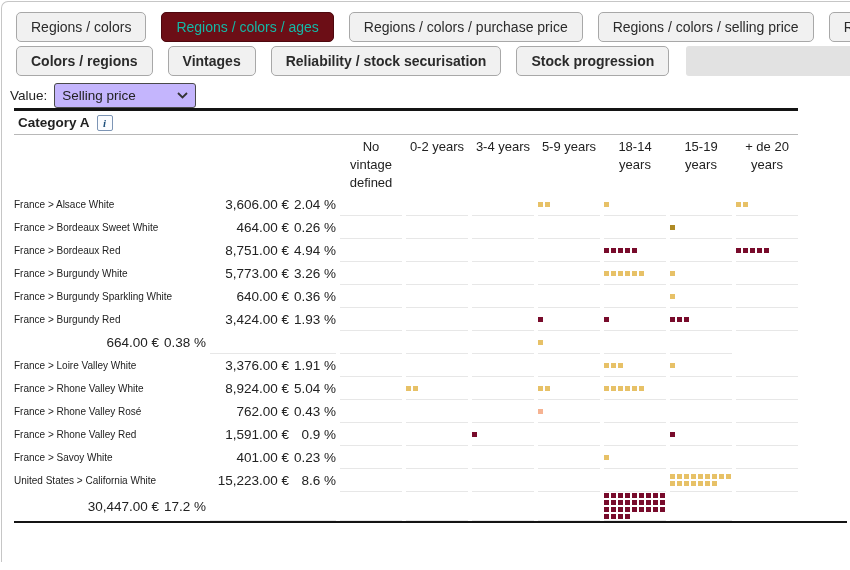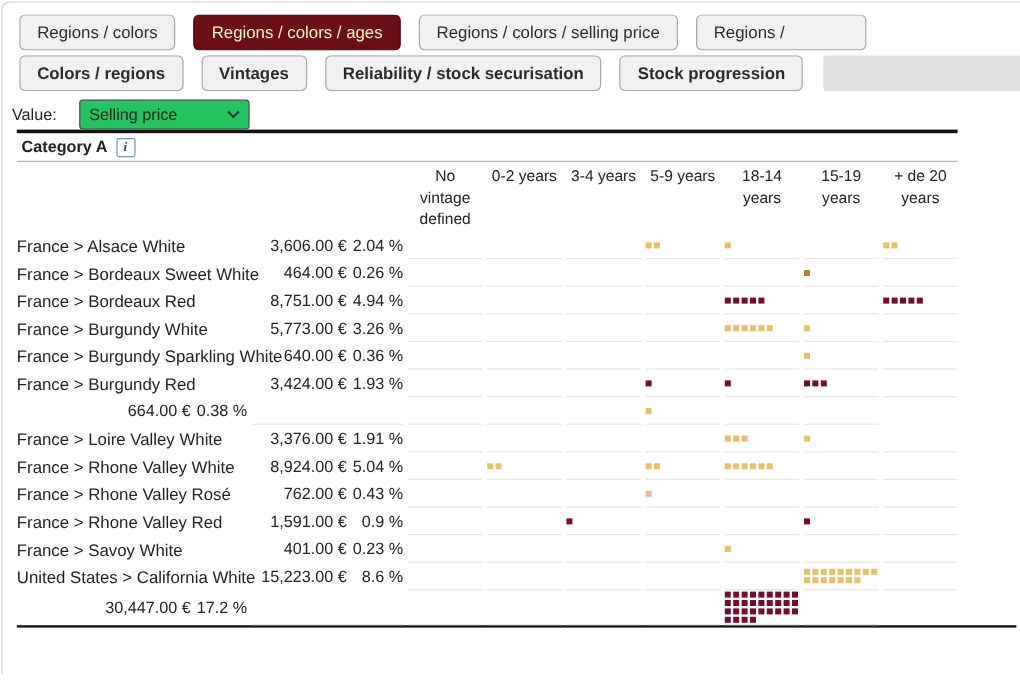--- a/index.html
+++ b/index.html
@@ -7,55 +7,56 @@
        font-family:"Liberation Sans",sans-serif;color:#222;}
   .frame{position:absolute;left:1px;top:1px;right:0;bottom:8px;
          border-left:1px solid #c6c6c6;border-top:1px solid #c6c6c6;
          border-radius:7px 0 0 0;pointer-events:none;}
   .tabs{position:absolute;left:16px;right:0;display:flex;gap:15px;height:30px;overflow:hidden;}
   #tabs1{top:12px;}
   #tabs2{top:46px;font-weight:bold;}
   .tab{flex:0 0 auto;display:flex;align-items:center;padding:0 14px;
        background:#f1f1f1;border:1px solid #a8a8a8;border-radius:5px;
        font-size:14px;color:#2b2b2b;white-space:nowrap;cursor:pointer;}
-  .tab.active{background:var(--active-tab,#6c0e16);border-color:#4d070e;color:#fef9c3;}
+  .tab.active{background:var(--active-tab,#6c0e16);border-color:#4d070e;color:#14b8a6;}
   .tab-cut{min-width:112px;}
   .tab-filler{flex:1 0 auto;background:#e2e2e2;border-radius:3px 0 0 3px;margin-left:2px;}
   .value-row{position:absolute;left:10px;top:83px;display:flex;align-items:center;
-             gap:19px;font-size:13.5px;}
+             gap:7px;font-size:13.5px;}
   .select-box{display:flex;align-items:center;justify-content:space-between;
               width:126px;height:23px;border:1px solid #4a4a4a;border-radius:3px;
-              padding:0 7px;font-size:13.5px;background:#22c55e;cursor:pointer;}
+              padding:0 7px;font-size:13.5px;background:#c4b5fd;cursor:pointer;}
   .report{position:absolute;left:14px;top:108px;width:784px;border-top:3px solid #141414;}
   .cat-row{display:flex;align-items:center;height:23px;border-bottom:1px solid #b8b8b8;
            font-weight:bold;font-size:13.5px;padding-left:4px;}
   .info{display:inline-flex;align-items:center;justify-content:center;width:14px;height:14px;
         margin-left:7px;border:1px solid #7d95b5;border-radius:2px;color:#1d4f7c;
         font:italic bold 11px "Liberation Serif",serif;background:#fafcff;cursor:pointer;}
   .grid{display:grid;grid-template-columns:192px 126px repeat(7,62px);column-gap:4px;}
   .ghead{min-height:55px;align-items:start;padding-top:3px;}
   .hcell{font-size:13px;line-height:18px;text-align:center;color:#222;}
   .row{min-height:23px;align-items:center;}
-  .name{font-size:14px;white-space:nowrap;}
+  .name{font-size:10px;white-space:nowrap;}
   .val{font-size:13.5px;text-align:right;white-space:nowrap;}
   .pct{display:inline-block;width:47px;text-align:right;}
   .agecell{align-self:stretch;border-bottom:1px solid #e7e7e7;box-sizing:border-box;
            display:flex;flex-wrap:wrap;gap:2px;align-content:center;align-items:center;
            padding:1px 0;}
   .dot{width:5px;height:5px;flex:0 0 auto;}
   .bottom-rule{height:2px;background:#141414;width:833px;}
 </style>
 </head>
 <body>
 
 <div class="frame"></div>
 
 <div class="tabs" id="tabs1">
     <div class="tab">Regions / colors</div>
     <div class="tab active">Regions / colors / ages</div>
+    <div class="tab">Regions / colors / purchase price</div>
     <div class="tab">Regions / colors / selling price</div>
     <div class="tab tab-cut">Regions /</div>
   </div>
 <div class="tabs" id="tabs2">
     <div class="tab">Colors / regions</div>
     <div class="tab">Vintages</div>
     <div class="tab">Reliability / stock securisation</div>
     <div class="tab">Stock progression</div>
     <div class="tab-filler"></div>
   </div>

